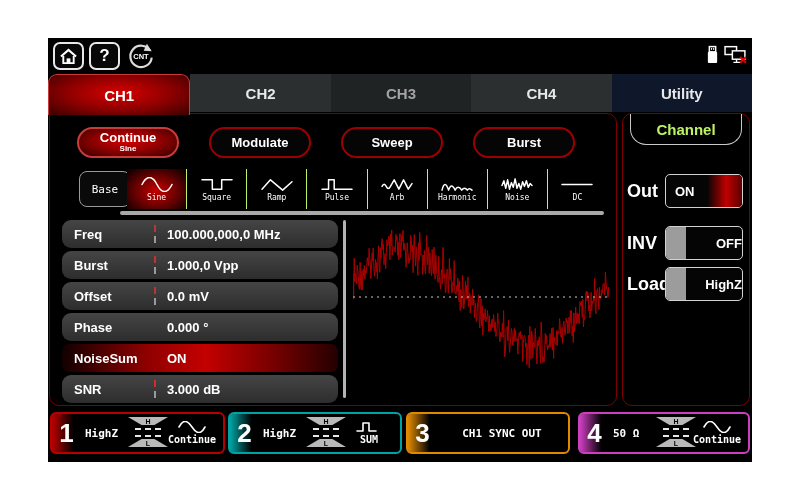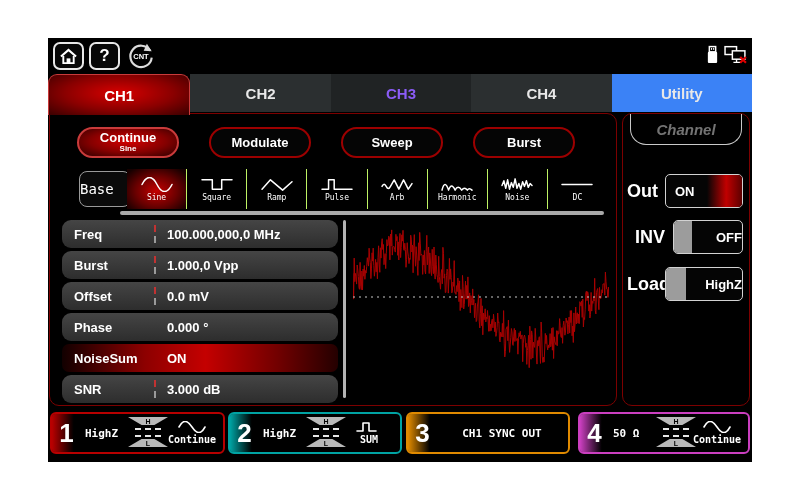--- a/index.html
+++ b/index.html
@@ -11,39 +11,39 @@
   .toolbar{position:absolute;left:0;top:0;right:0;height:36px;background:#000;}
   .tool-btn{position:absolute;top:4px;width:31px;height:28px;border:2px solid #e8e8e8;border-radius:7px;
     background:#070707;display:flex;align-items:center;justify-content:center;color:#fff;font-weight:bold;font-size:17px;}
   .tool-home{left:5px;} .tool-help{left:41px;}
   .tool-cnt{position:absolute;left:78px;top:3px;width:30px;height:30px;border:none;display:flex;align-items:flex-start;justify-content:center;}
   .status-icons{position:absolute;right:5px;top:7px;display:flex;gap:5px;align-items:center;}
 
   
   .tabbar{position:absolute;left:0;top:36px;right:0;height:38px;display:flex;z-index:2;}
   .tab{flex:1;display:flex;align-items:center;justify-content:center;font-size:15px;font-weight:600;color:#e8e8e8;background:#2b2f30;cursor:default;}
-  .tab.alt{background:#3b82f6;align-items:center;}
-  .tab.dim{color:#8b5cf6;background:#202324;}
+  .tab.alt{background:#0f172a;align-items:center;}
+  .tab.dim{color:#a3a3a3;background:#202324;}
   .tab.active{background:radial-gradient(ellipse at 50% 45%,#d80000 0%,#8a0000 55%,#3a0000 100%);
     border:1px solid #c93b3b;border-bottom:none;border-radius:9px 9px 0 0;height:41px;color:#fff;font-weight:700;z-index:3;}
 
   
   .left-panel{position:absolute;left:1px;top:75px;width:568px;height:293px;background:#000;
     border:1px solid #7c0000;border-radius:0 10px 10px 10px;}
   .mode-btn{position:absolute;top:13px;height:31px;width:102px;border:2px solid #9c0000;border-radius:16px;
     background:#050505;color:#fff;display:flex;flex-direction:column;align-items:center;justify-content:center;
     font-size:13px;font-weight:700;line-height:1.05;}
   .mode-btn.active{background:radial-gradient(ellipse at 50% 45%,#d40000 0%,#850000 55%,#2c0000 100%);border-color:#c93b3b;}
   .mode-btn .sub{font-size:8px;font-weight:700;}
   .mb-continue{left:27px;} .mb-modulate{left:159px;} .mb-sweep{left:291px;} .mb-burst{left:423px;}
 
   
   .base-btn{position:absolute;left:29px;top:57px;width:52px;height:36px;border:1px solid #9a9a9a;border-radius:8px;
-    background:#0a0a0a;color:#fff;display:flex;align-items:center;
-    font-family:"DejaVu Sans Mono",monospace;font-size:14px;}
+    background:#0a0a0a;color:#fff;display:flex;align-items:center;justify-content:center;
+    font-family:"DejaVu Sans Mono",monospace;font-size:11px;}
   .wave-items{position:absolute;left:77px;top:55px;width:480px;height:40px;display:flex;}
   .wave-item{flex:1;display:flex;flex-direction:column;align-items:center;justify-content:center;border-left:1px solid #bef264;}
   .wave-item:first-child{border-left:none;}
   .wave-item.active{background:radial-gradient(ellipse at 50% 55%,#c40000 0%,#6a0000 50%,#160000 90%);}
   .wave-item svg{width:34px;height:15px;}
   .wave-item span{font-family:"DejaVu Sans Mono",monospace;font-size:8px;color:#fff;margin-top:1px;}
   .hscroll{position:absolute;left:70px;right:12px;top:97px;height:4px;background:#a9a9a9;border-radius:2px;}
 
   
   .params{position:absolute;left:12px;top:106px;width:276px;}
@@ -59,33 +59,33 @@
 
   .vscroll{position:absolute;left:293px;top:106px;width:3px;height:178px;background:#b3b3b3;border-radius:2px;}
   .scope{position:absolute;left:303px;top:106px;width:256px;height:180px;background:#000;overflow:hidden;}
   .scope svg{display:block;width:256px;height:180px;}
 
   
   .channel-panel{position:absolute;left:574px;top:75px;width:128px;height:293px;background:#000;
     border:1px solid #7c0000;border-radius:10px;}
   .ch-header{position:absolute;left:7px;top:0;width:112px;height:31px;border:1px solid #c9c9c9;border-top:none;
     border-radius:0 0 16px 16px;display:flex;align-items:center;justify-content:center;
-    color:#737373;font-size:15px;font-weight:700;font-style:italic;}
+    color:#bef264;font-size:15px;font-weight:700;}
   .ch-row{position:absolute;left:4px;right:6px;height:34px;display:flex;align-items:center;}
   .ch-row .clabel{width:38px;font-size:18px;font-weight:700;color:#fff;}
   .ctrl{position:relative;flex:1;height:34px;border:1px solid #d2d2d2;border-radius:5px;background:#050505;
     display:flex;align-items:center;overflow:hidden;color:#fff;font-size:13px;font-weight:700;}
   .ctrl-on .val{margin-left:9px;z-index:1;}
   .ctrl-on::after{content:"";position:absolute;right:0;top:0;bottom:0;width:46%;
     background:linear-gradient(90deg,rgba(180,0,0,0) 0%,#c00000 55%,#5c0000 100%);}
   .ctrl-toggle::before{content:"";position:absolute;left:0;top:0;bottom:0;width:26%;background:#9c9c9c;}
   .ctrl-toggle .val{position:absolute;left:26%;right:0;text-align:right;}
   .ctrl-button{justify-content:center;}
   .ctrl-button .val{font-size:11.5px;letter-spacing:-0.3px;}
-  .row-out{top:60px;} .row-inv{top:106px;margin-left:8px;} .row-load{top:153px;} .row-copy{top:198px;}
+  .row-out{top:60px;} .row-inv{top:112px;} .row-load{top:153px;} .row-copy{top:198px;}
 
   
   .bcell{position:absolute;top:374px;height:42px;background:#000;border:2px solid var(--ac,#900);border-radius:6px;}
   .bc1{left:2px;width:175px;} .bc2{left:180px;width:174px;} .bc3{left:358px;width:164px;} .bc4{left:530px;width:172px;}
   .bnum{position:absolute;left:0;top:0;bottom:0;width:29px;display:flex;align-items:center;justify-content:center;
     font-size:26px;font-weight:700;color:#fff;border-radius:3px 0 0 3px;
     background:linear-gradient(90deg,var(--ac,#900) 0%,rgba(0,0,0,0.25) 75%,#000 100%);}
   .bload{position:absolute;left:33px;top:0;bottom:0;display:flex;align-items:center;
     font-family:"DejaVu Sans Mono",monospace;font-size:11px;font-weight:700;color:#fff;white-space:nowrap;}
   .hl{position:absolute;left:76px;top:3px;width:40px;height:32px;display:flex;flex-direction:column;align-items:center;}

